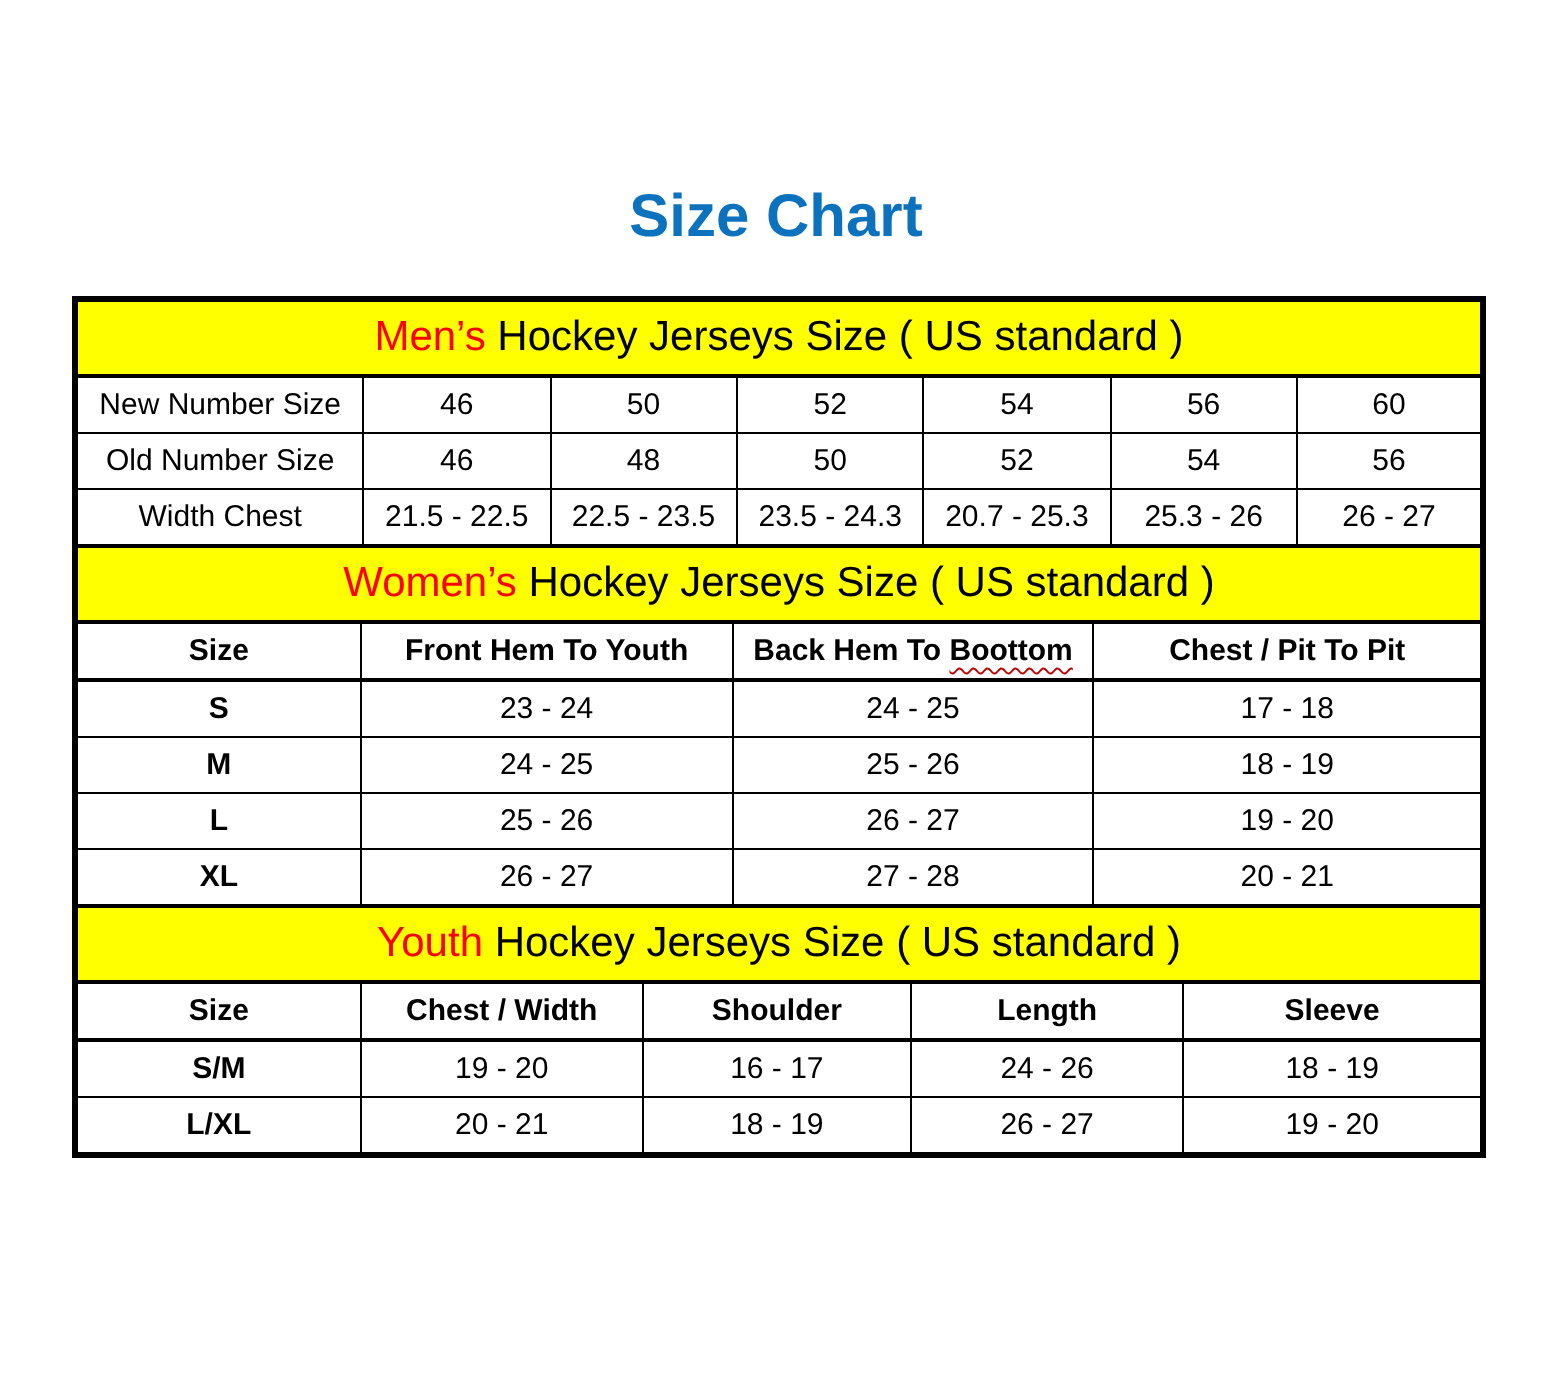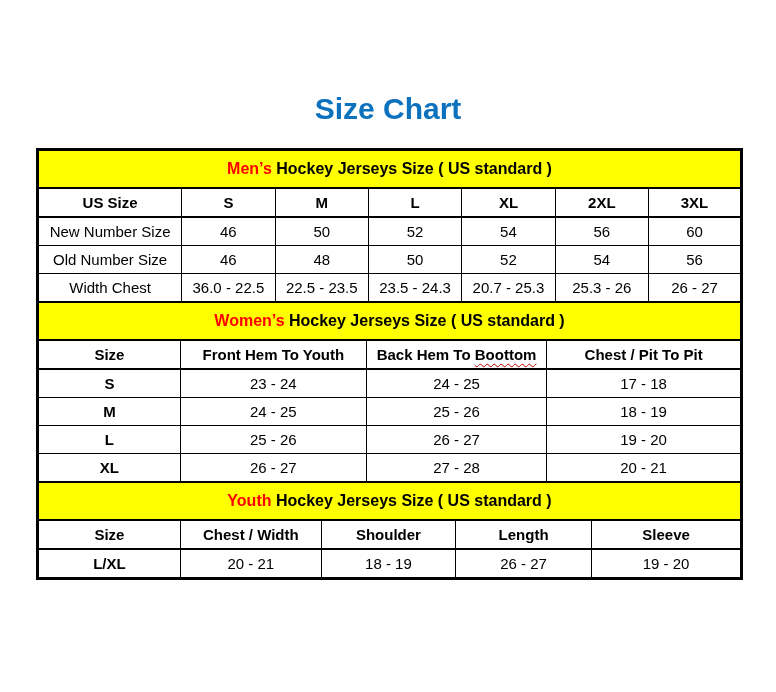--- a/index.html
+++ b/index.html
@@ -25,21 +25,21 @@
   }
   table{border-collapse:collapse;width:100%;table-layout:fixed;}
   td{
     border:1px solid var(--border-black);
     text-align:center;vertical-align:middle;
     font-size:15px;height:27px;padding:0 2px;
     white-space:nowrap;overflow:hidden;
   }
   tr.band td{
     background:var(--band-yellow);
-    font-weight:700;font-size:16px;height:36px;
+    font-weight:400;font-size:21px;height:36px;
     border-bottom-width:2px;
   }
   tr.band .accent{color:var(--accent-red);}
   tr.head td{font-weight:700;border-bottom-width:2px;}
   td.bold{font-weight:700;}
   .misspell{
     text-decoration-line:underline;
     text-decoration-style:wavy;
     text-decoration-color:var(--squiggle-red);
     text-decoration-thickness:1px;
@@ -59,50 +59,41 @@
           <col style="width: 13.3%;">
           <col style="width: 13.3%;">
           <col style="width: 13.3%;">
           <col style="width: 13.3%;">
           <col style="width: 13.1%;">
         </colgroup>
         <tbody>
           <tr class="band">
             <td colspan="7"><span class="accent">Men’s</span><span> Hockey Jerseys Size ( US standard )</span></td>
           </tr>
-          <tr class="head">
-            <td>US Size</td>
-            <td>S</td>
-            <td>M</td>
-            <td>L</td>
-            <td>XL</td>
-            <td>2XL</td>
-            <td>3XL</td>
-          </tr>
           <tr>
             <td>New Number Size</td>
             <td>46</td>
             <td>50</td>
             <td>52</td>
             <td>54</td>
             <td>56</td>
             <td>60</td>
           </tr>
           <tr>
             <td>Old Number Size</td>
             <td>46</td>
             <td>48</td>
             <td>50</td>
             <td>52</td>
             <td>54</td>
             <td>56</td>
           </tr>
           <tr>
             <td>Width Chest</td>
-            <td>36.0 - 22.5</td>
+            <td>21.5 - 22.5</td>
             <td>22.5 - 23.5</td>
             <td>23.5 - 24.3</td>
             <td>20.7 - 25.3</td>
             <td>25.3 - 26</td>
             <td>26 - 27</td>
           </tr>
         </tbody>
       </table>
       <table>
         <colgroup>
@@ -160,20 +151,27 @@
             <td colspan="5"><span class="accent">Youth</span><span> Hockey Jerseys Size ( US standard )</span></td>
           </tr>
           <tr class="head">
             <td>Size</td>
             <td>Chest / Width</td>
             <td>Shoulder</td>
             <td>Length</td>
             <td>Sleeve</td>
           </tr>
           <tr>
+            <td class="bold">S/M</td>
+            <td>19 - 20</td>
+            <td>16 - 17</td>
+            <td>24 - 26</td>
+            <td>18 - 19</td>
+          </tr>
+          <tr>
             <td class="bold">L/XL</td>
             <td>20 - 21</td>
             <td>18 - 19</td>
             <td>26 - 27</td>
             <td>19 - 20</td>
           </tr>
         </tbody>
       </table>
     </div>
 </div>

